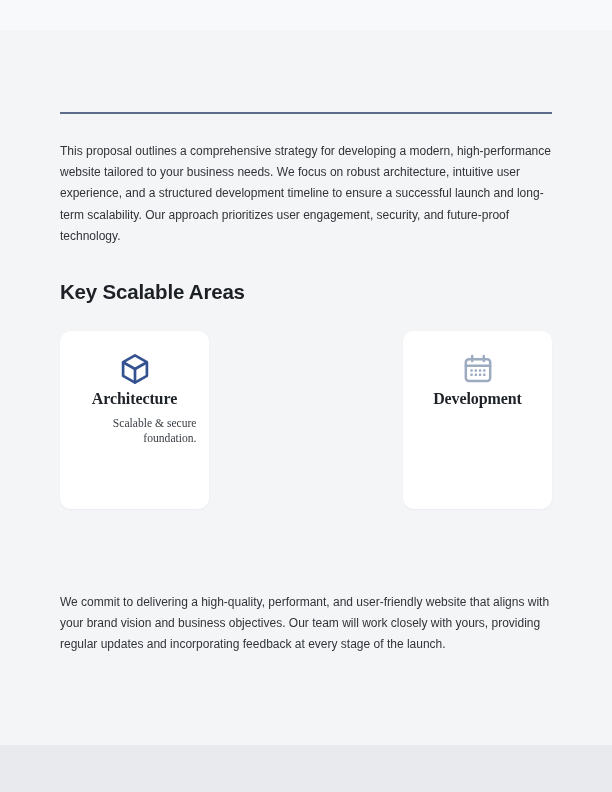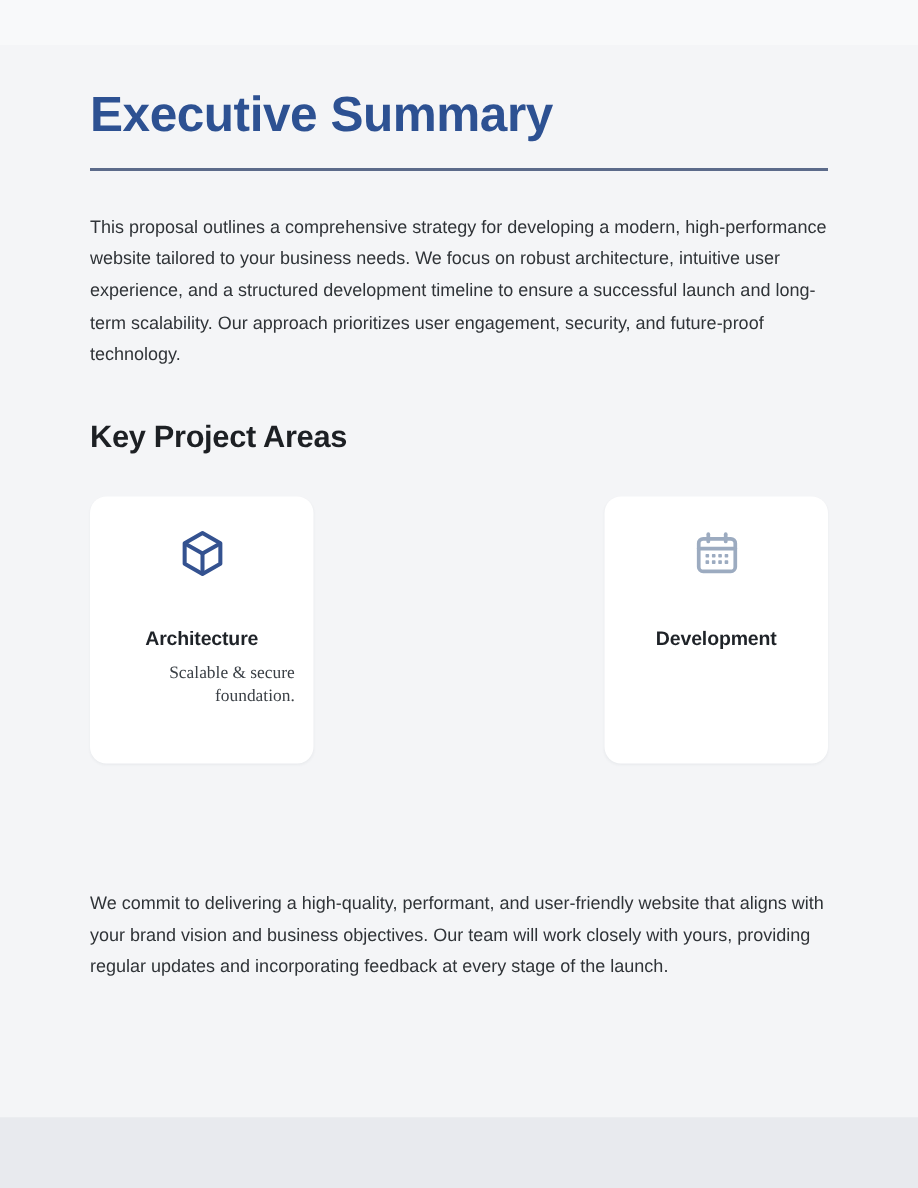--- a/index.html
+++ b/index.html
@@ -118,53 +118,53 @@
     align-items: center;
     box-sizing: border-box;
     padding-top: 21px;
   }
   .card-icon {
     width: 34px;
     height: 34px;
     display: block;
   }
   .card-title {
-    margin-top: 32px;
-    font-size: 13px;
+    margin-top: 4px;
+    font-size: 16px;
     font-weight: bold;
     color: #1f2328;
     letter-spacing: -0.1px;
     white-space: nowrap;
+    font-family: Liberation Serif, serif;
   }
   .card-desc {
     margin-top: 9px;
     width: 124px;
     font-family: "Liberation Serif", serif;
     font-size: 11.6px;
     line-height: 14.6px;
     color: #3b4046;
     text-align: right;
   }
 </style>
 </head>
 <body>
 
 <div class="page-top-strip"></div>
 <div class="page-surface"></div>
 <div class="page-bottom-strip"></div>
 
 <div class="content">
 
-  <div class="doc-title">Executive Summary</div>
 
   <div class="title-rule"></div>
 
   <div class="body-paragraph" id="intro-paragraph">This proposal outlines a comprehensive strategy for developing a modern, high-performance website tailored to your business needs. We focus on robust architecture, intuitive user experience, and a structured development timeline to ensure a successful launch and long-term scalability. Our approach prioritizes user engagement, security, and future-proof technology.</div>
 
-  <div class="section-heading" id="heading-key-project-areas">Key Project Areas</div>
+  <div class="section-heading" id="heading-key-project-areas">Key Scalable Areas</div>
 
   <div class="cards-row">
 
     <div class="card">
       <span class="card-icon">
         <svg viewBox="0 0 24 24" width="34" height="34" fill="none" stroke="#345290" stroke-width="1.9" stroke-linecap="round" stroke-linejoin="round">
           <path d="M12 2.4 20.4 7.2v9.6L12 21.6 3.6 16.8V7.2z"></path>
           <path d="M3.9 7.4 12 12l8.1-4.6"></path>
           <path d="M12 12v9.3"></path>
         </svg>

